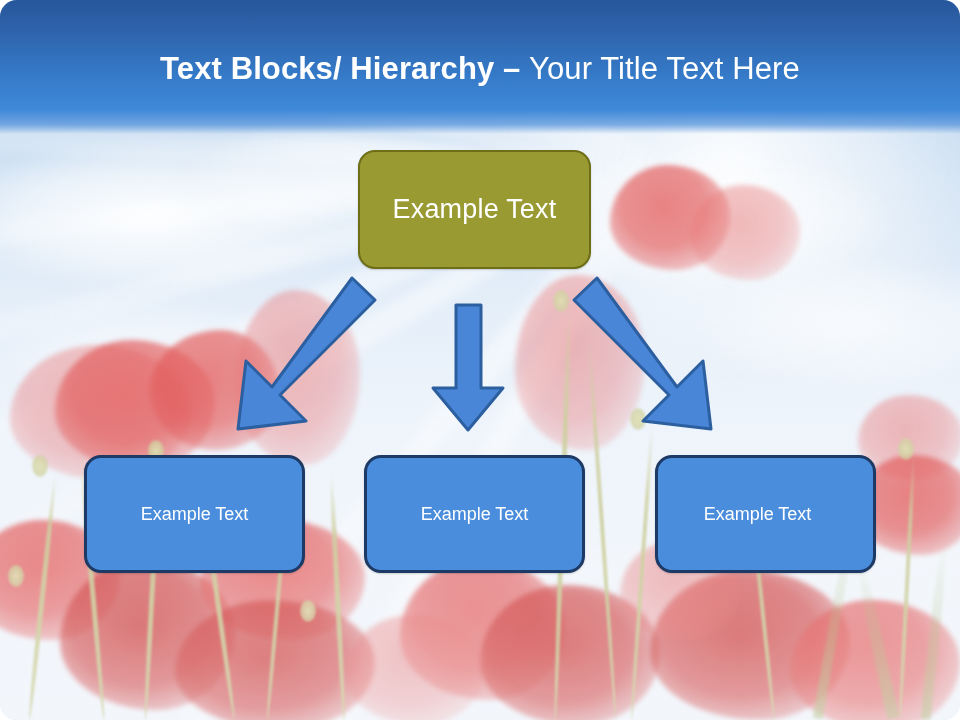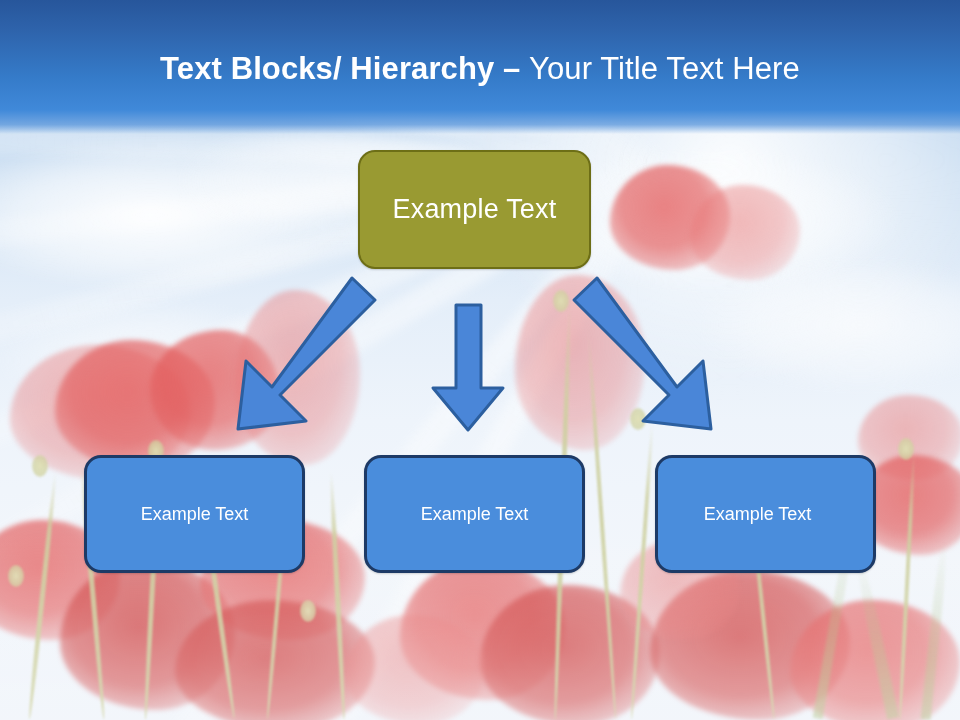--- a/index.html
+++ b/index.html
@@ -9,20 +9,21 @@
   }
   body {
     font-family: "Liberation Sans", sans-serif;
   }
   .slide {
     position: relative;
     width: 960px;
     height: 720px;
     overflow: hidden;
     background: #cfe2f3;
+    border-radius: 17px;
   }
 
   
   .bg-photo {
     position: absolute;
     inset: 0;
     overflow: hidden;
   }
   .bg-sky {
     position: absolute;

